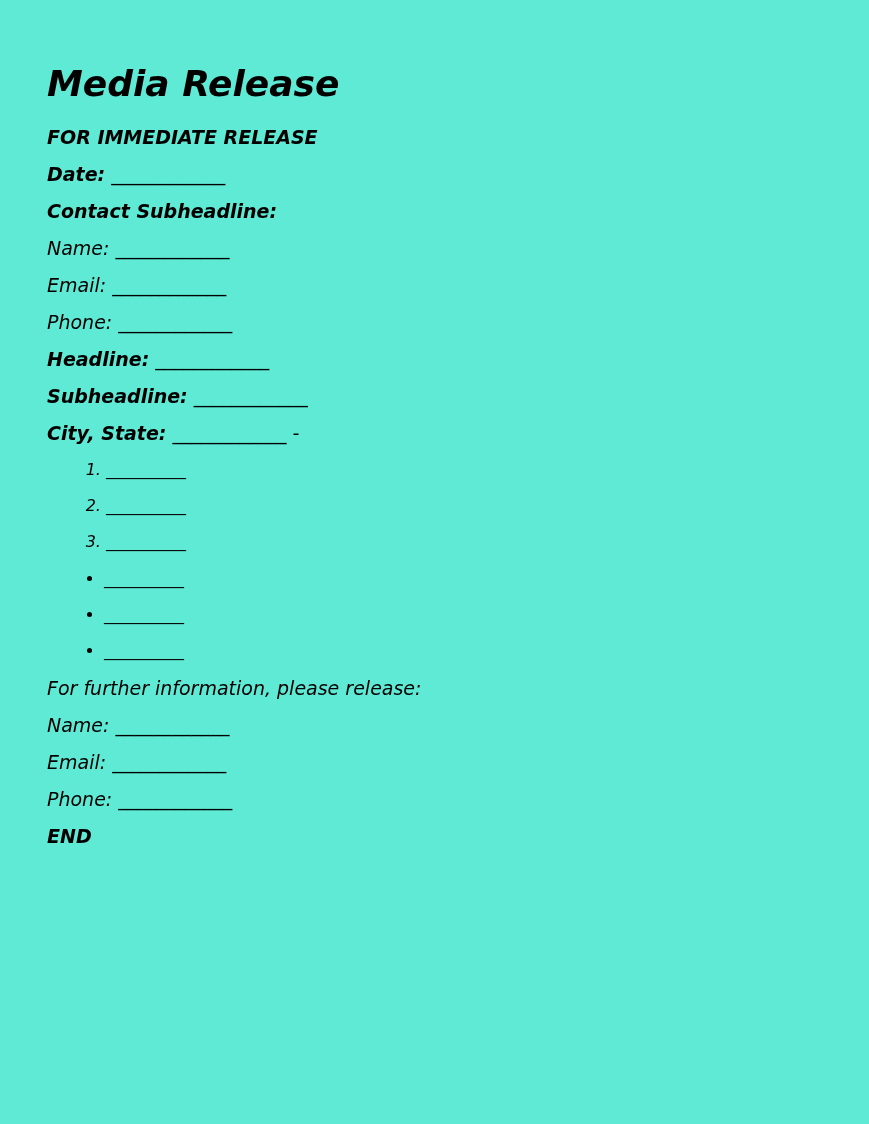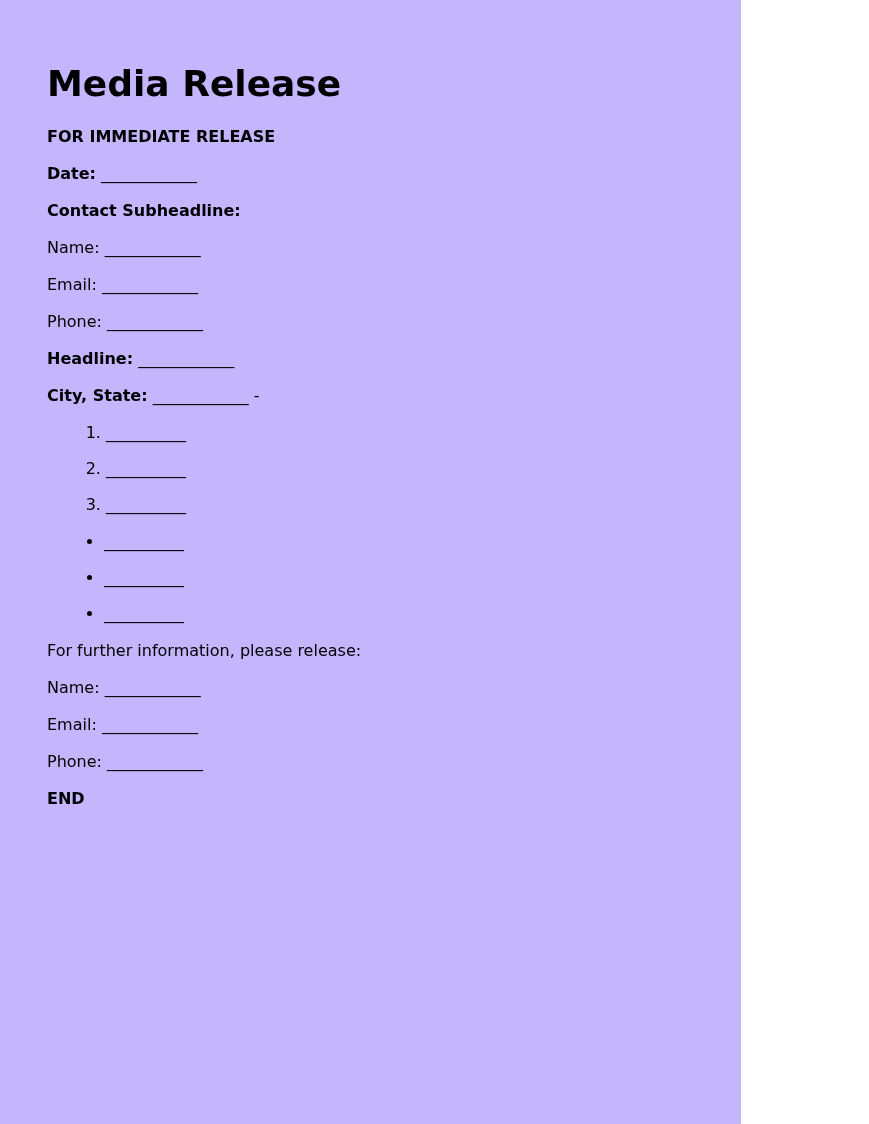--- a/index.html
+++ b/index.html
@@ -2,41 +2,42 @@
 <html><head>
 <meta charset="utf-8">
 <style>
   html, body {
     margin: 0;
     padding: 0;
     background: #ffffff;
   }
   .page {
     position: relative;
-    width: 741px;
+    width: 869px;
     height: 1124px;
-    background: #c4b5fd;
+    background: #5eead4;
     font-family: "DejaVu Sans", sans-serif;
     color: #000000;
     overflow: hidden;
+    font-style: italic;
   }
   .content {
     position: absolute;
     left: 47px;
     top: 62px;
     width: 760px;
   }
   .doc-title {
     font-size: 36px;
     font-weight: 700;
     line-height: 1.2;
     margin: 0 0 22px 0;
   }
   .content p {
-    font-size: 16px;
+    font-size: 19px;
     line-height: 20px;
     margin: 0 0 17px 0;
   }
   .b { font-weight: 700; }
   .content ol {
     margin: 0 0 17px 0;
     padding-left: 43px;
     font-size: 16px;
     line-height: 20px;
   }
@@ -74,20 +75,21 @@
     <p class="b">Contact Subheadline:</p>
 
     <p><span>Name:</span> <span>____________</span></p>
 
     <p><span>Email:</span> <span>____________</span></p>
 
     <p><span>Phone:</span> <span>____________</span></p>
 
     <p><span class="b">Headline:</span> <span>____________</span></p>
 
+    <p><span class="b">Subheadline:</span> <span>____________</span></p>
 
     <p><span class="b">City, State:</span> <span>____________</span> <span>-</span></p>
 
 
     <ol>
       <li><span>__________</span></li>
       <li><span>__________</span></li>
       <li><span>__________</span></li>
     </ol>
 

